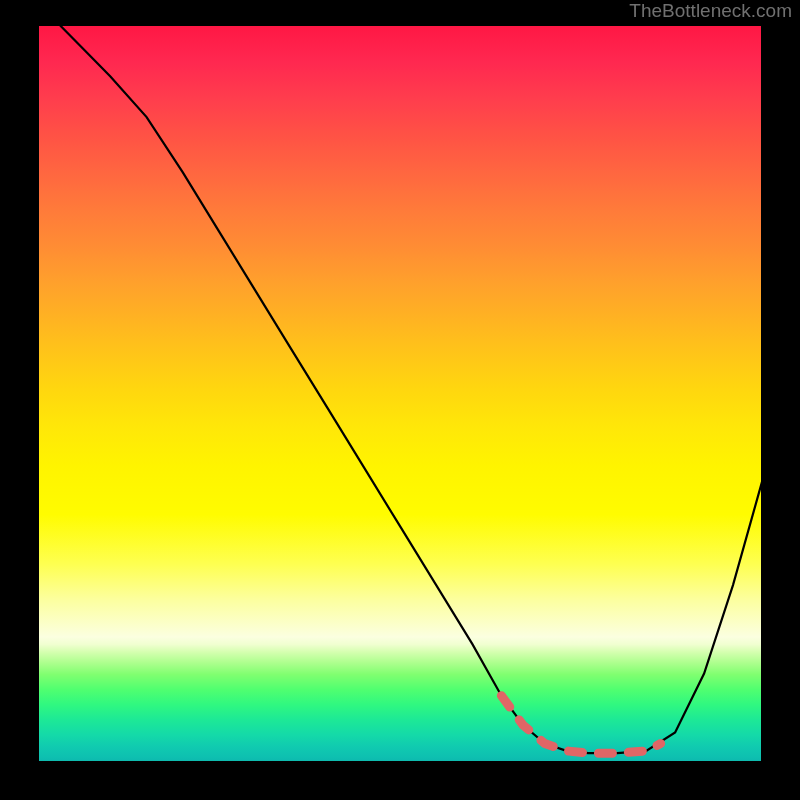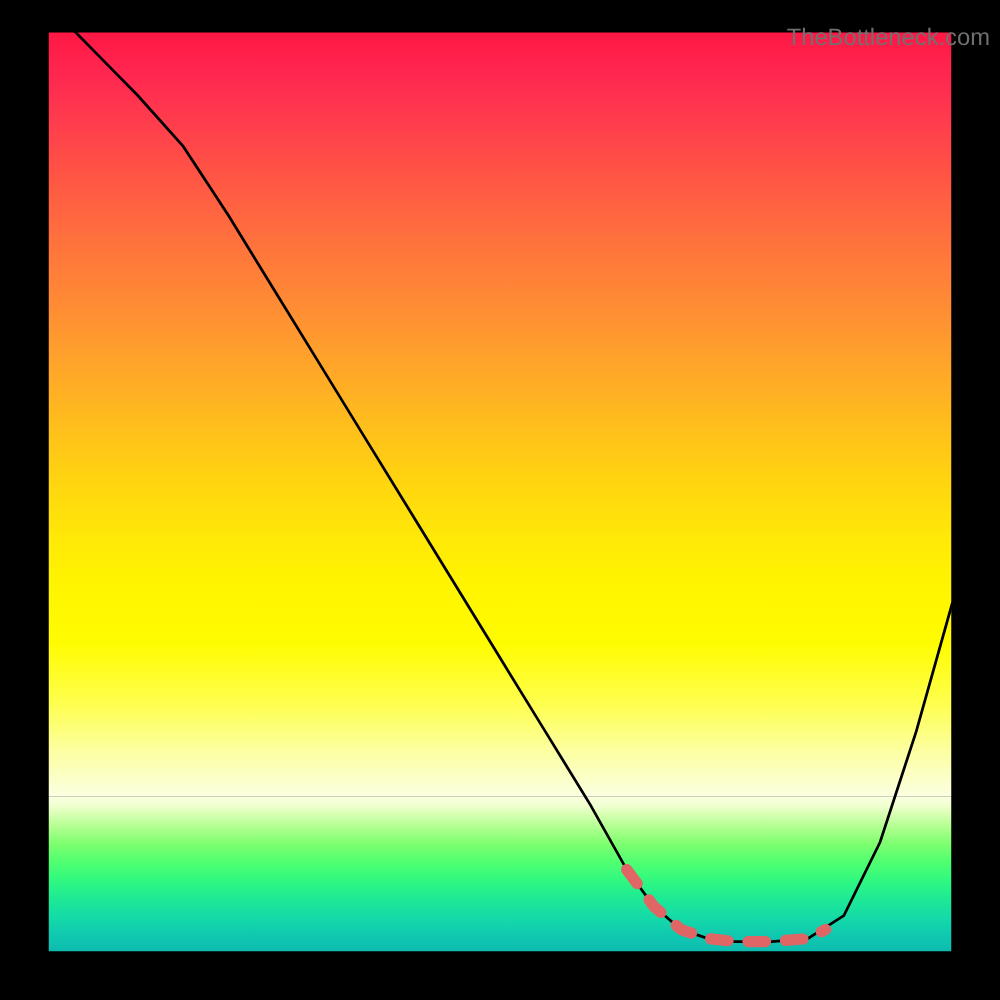--- a/index.html
+++ b/index.html
@@ -1,17 +1,17 @@
 <!DOCTYPE html>
 <html><head>
   <meta charset="utf-8">
   <style>
     * { margin: 0; padding: 0; box-sizing: border-box; }
     body { width: 800px; height: 800px; background: #000; position: relative; font-family: Arial, sans-serif; }
-    .watermark { position: absolute; top: 20px; right: 8px; color: #707070; font-size: 19px; font-weight: 500; z-index: 10; }
+    .watermark { position: absolute; top: 0; right: 8px; color: #707070; font-size: 19px; font-weight: 500; z-index: 10; }
     .chart-area { position: absolute; left: 38px; top: 25px; width: 724px; height: 737px; }
     .gradient-bg { position: absolute; inset: 0; }
     .gradient-main { position: absolute; left: 0; top: 0; width: 100%; height: 83%;
       background: linear-gradient(to bottom,
         #ff1744 0%, #ff2850 6%, #ff3d4d 12%, #ff5245 18%, #ff6640 24%,
         #ff7a3a 30%, #ff8c34 36%, #ffa02c 42%, #ffb322 48%, #ffc618 54%,
         #ffd80e 60%, #ffe808 66%, #fff400 72%, #fffc00 80%, #feff50 88%,
         #fcffa0 94%, #fbffe0 100%); }
     .gradient-bottom { position: absolute; left: 0; top: 83%; width: 100%; height: 17%;
       background: linear-gradient(to bottom,

